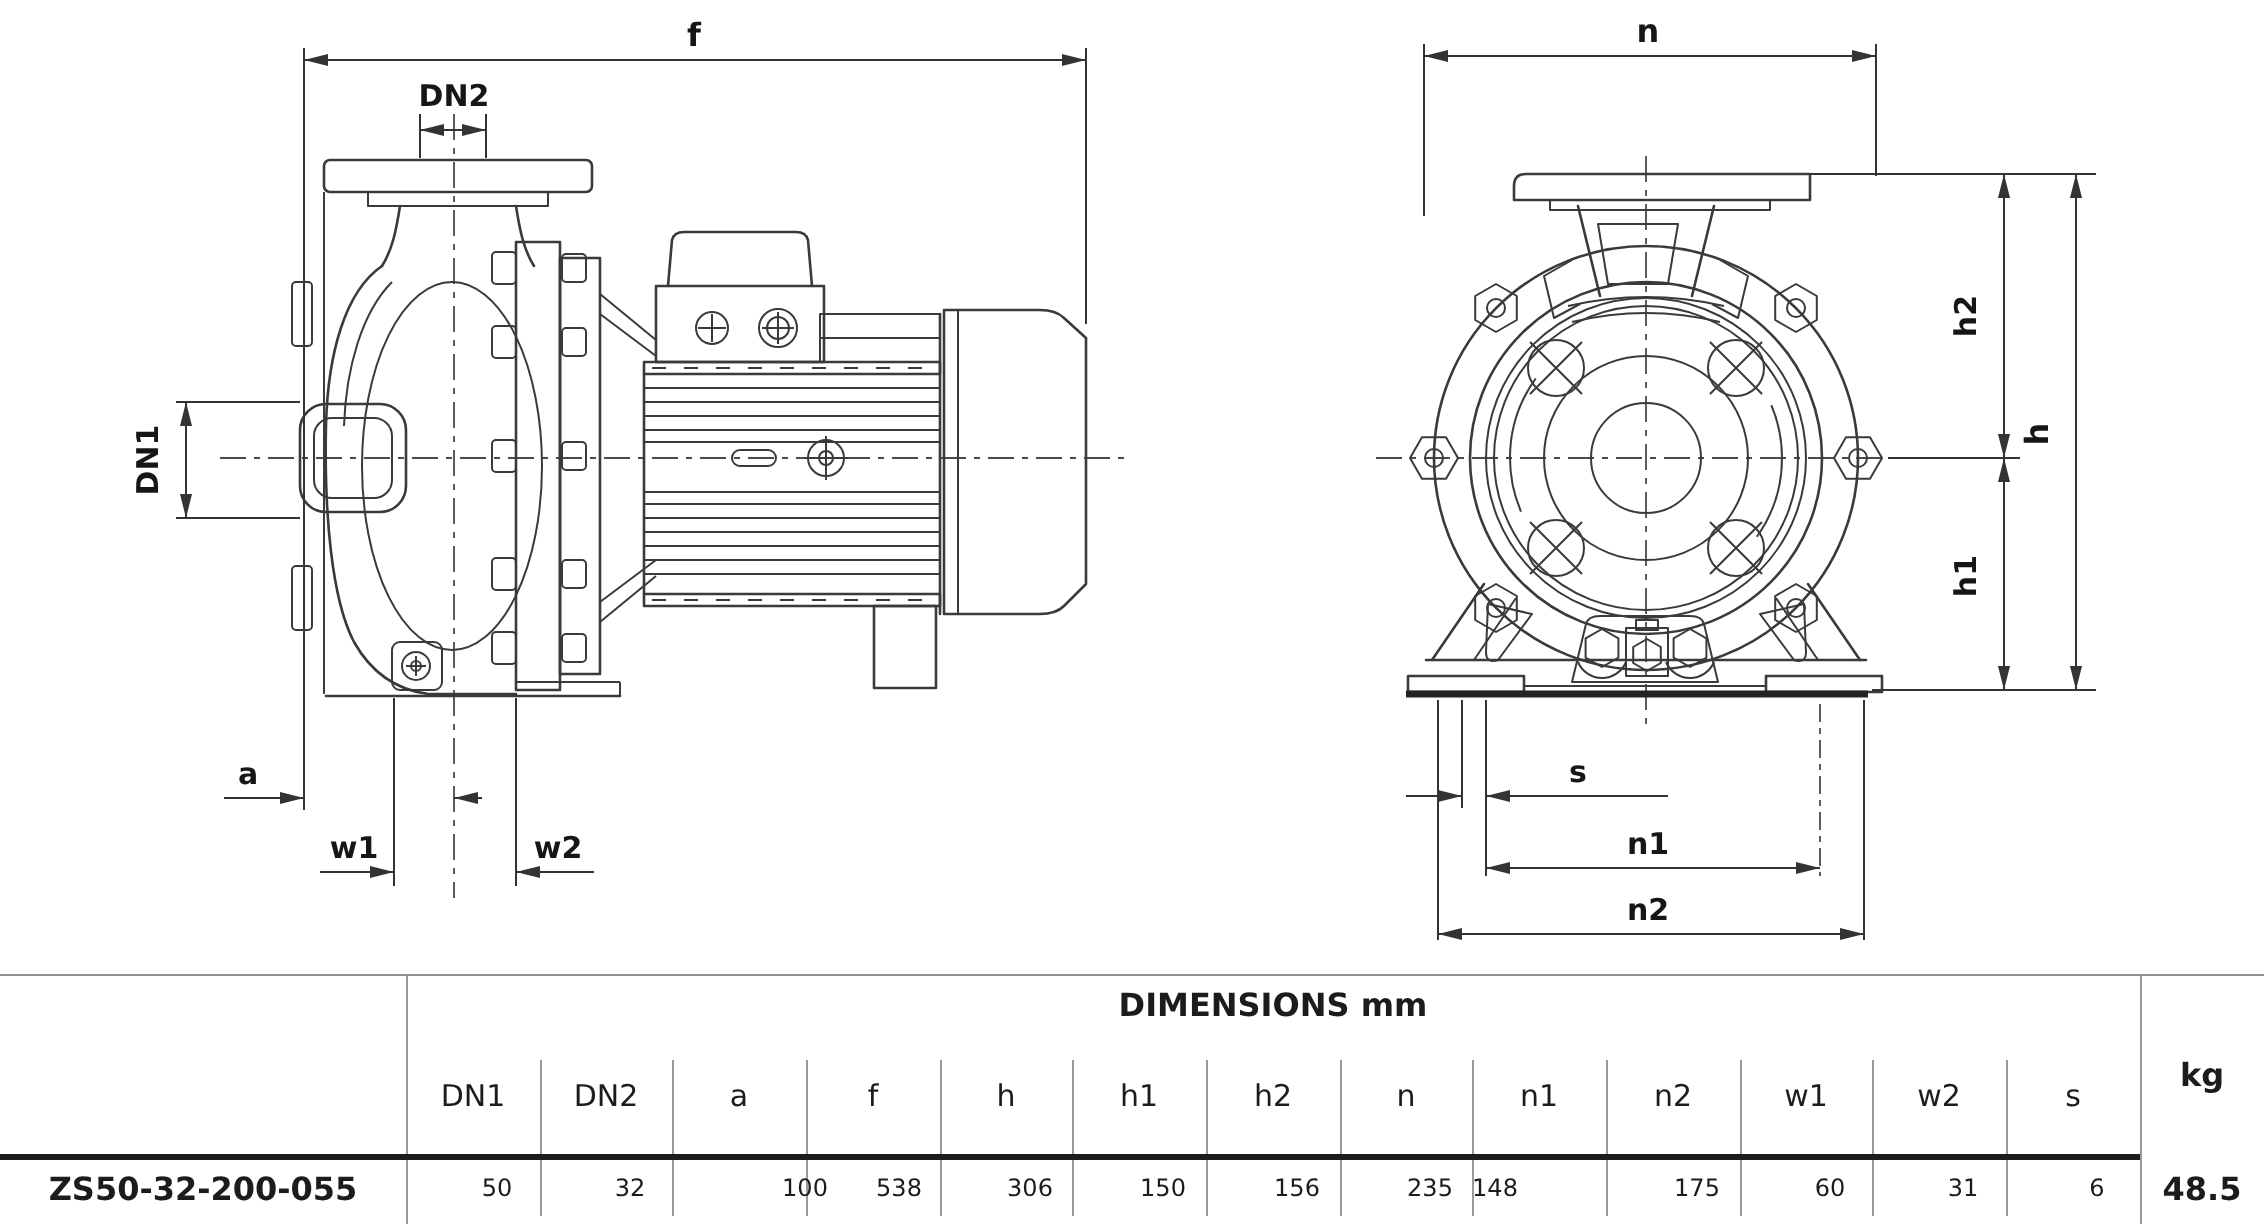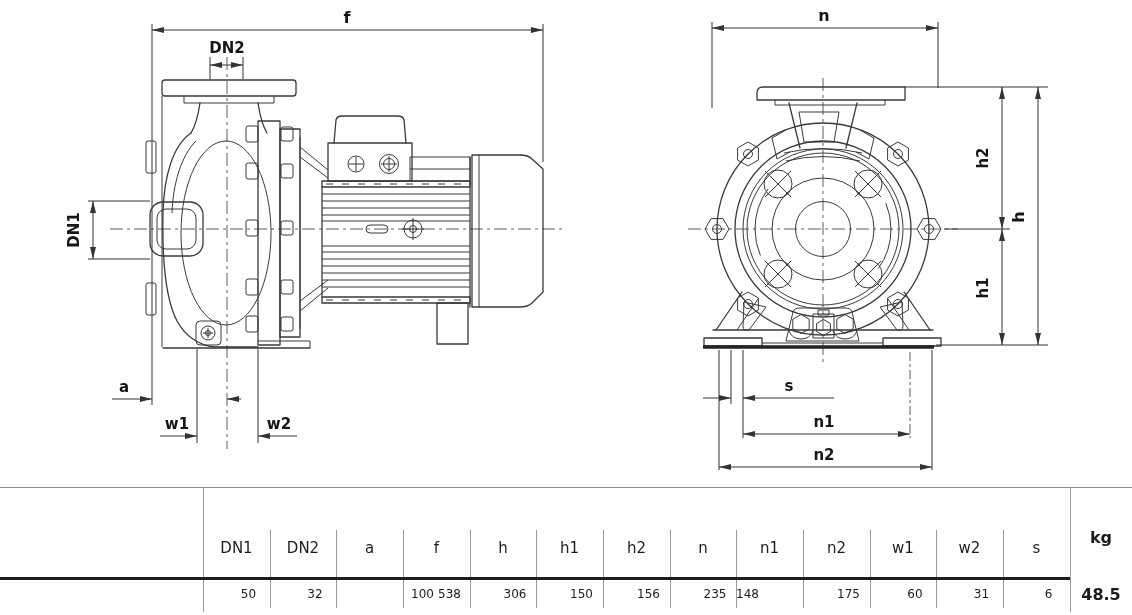--- a/index.html
+++ b/index.html
@@ -248,39 +248,41 @@
   <div class="vline" style="left:536px;top:43px;height:78px;"></div>
   <div class="vline" style="left:603px;top:43px;height:78px;"></div>
   <div class="vline" style="left:670px;top:43px;height:78px;"></div>
   <div class="vline" style="left:736px;top:43px;height:78px;"></div>
   <div class="vline" style="left:803px;top:43px;height:78px;"></div>
   <div class="vline" style="left:870px;top:43px;height:78px;"></div>
   <div class="vline" style="left:936px;top:43px;height:78px;"></div>
   <div class="vline" style="left:1003px;top:43px;height:78px;"></div>
   <div class="rule" style="left:0;top:90px;width:1070px;"></div>
 
+  <div class="cell b" style="left:203px;top:4px;width:867px;height:22px;">DIMENSIONS mm</div>
   <div class="cell b" style="left:1070px;top:39px;width:62px;height:22px;">kg</div>
 
   <div class="cell" style="left:203px;top:50px;width:67px;height:22px;">DN1</div>
   <div class="cell" style="left:270px;top:50px;width:66px;height:22px;">DN2</div>
   <div class="cell" style="left:336px;top:50px;width:67px;height:22px;">a</div>
   <div class="cell" style="left:403px;top:50px;width:67px;height:22px;">f</div>
   <div class="cell" style="left:470px;top:50px;width:66px;height:22px;">h</div>
   <div class="cell" style="left:536px;top:50px;width:67px;height:22px;">h1</div>
   <div class="cell" style="left:603px;top:50px;width:67px;height:22px;">h2</div>
   <div class="cell" style="left:670px;top:50px;width:66px;height:22px;">n</div>
   <div class="cell" style="left:736px;top:50px;width:67px;height:22px;">n1</div>
   <div class="cell" style="left:803px;top:50px;width:67px;height:22px;">n2</div>
   <div class="cell" style="left:870px;top:50px;width:66px;height:22px;">w1</div>
   <div class="cell" style="left:936px;top:50px;width:67px;height:22px;">w2</div>
   <div class="cell" style="left:1003px;top:50px;width:67px;height:22px;">s</div>
 
+  <div class="cell b" style="left:0;top:95px;width:203px;height:24px;">ZS50-32-200-055</div>
   <div class="cell v" style="left:203px;top:95px;width:67px;height:24px;">50</div>
   <div class="cell v" style="left:270px;top:95px;width:66px;height:24px;">32</div>
-  <div class="cell v" style="left:356px;top:95px;width:67px;height:24px;padding-left:21px;">100</div>
+  <div class="cell v" style="left:336px;top:95px;width:67px;height:24px;padding-left:21px;">100</div>
   <div class="cell v" style="left:404px;top:95px;width:67px;height:24px;text-align:center;">538</div>
   <div class="cell v" style="left:470px;top:95px;width:66px;height:24px;">306</div>
   <div class="cell v" style="left:536px;top:95px;width:67px;height:24px;">150</div>
   <div class="cell v" style="left:603px;top:95px;width:67px;height:24px;">156</div>
   <div class="cell v" style="left:670px;top:95px;width:66px;height:24px;">235</div>
   <div class="cell v" style="left:702px;top:95px;width:67px;height:24px;">148</div>
   <div class="cell v" style="left:803px;top:95px;width:67px;height:24px;">175</div>
   <div class="cell v" style="left:870px;top:95px;width:66px;height:24px;">60</div>
   <div class="cell v" style="left:936px;top:95px;width:67px;height:24px;">31</div>
   <div class="cell v" style="left:1003px;top:95px;width:67px;height:24px;">6</div>

